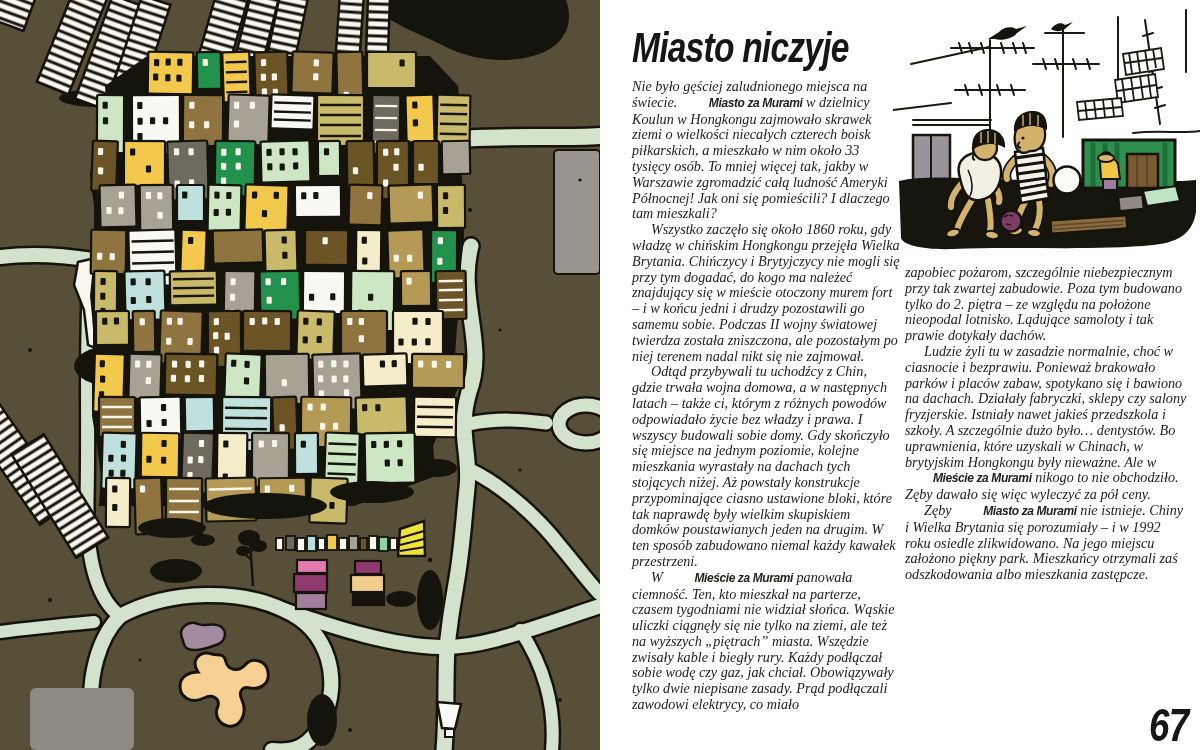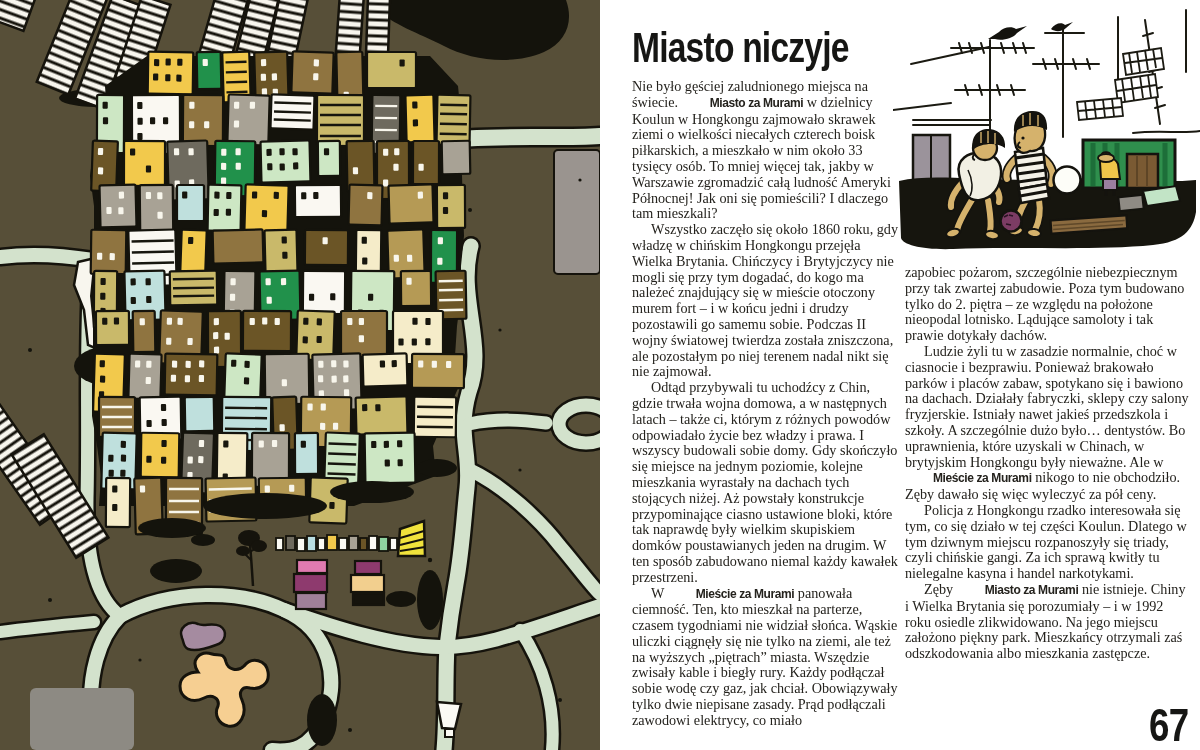--- a/index.html
+++ b/index.html
@@ -1,18 +1,18 @@
 <!DOCTYPE html>
 <html><head>
 <meta charset="utf-8">
 <style>
   html,body{margin:0;padding:0;}
   body{width:1200px;height:750px;background:#ffffff;overflow:hidden;
        font-family:"Liberation Serif", serif;}
-  .spread{display:flex;width:1200px;height:750px;}
+  .spread{display:flex;width:1200px;height:750px;font-style:italic;}
   .page-left{width:600px;height:750px;position:relative;}
   .page-left svg{display:block;width:600px;height:750px;}
   .page-right{width:600px;height:750px;position:relative;background:#fff;}
   .rooftop{position:absolute;left:293px;top:2px;width:307px;height:262px;}
   h1.title{position:absolute;left:32px;top:24px;margin:0;color:#161614;
      font-family:"Liberation Sans", sans-serif;font-weight:700;font-size:42px;
      letter-spacing:-1px;white-space:nowrap;transform:scaleX(0.80);transform-origin:0 0;}
   .col{position:absolute;font-size:14.2px;line-height:15.8px;color:#24221d;text-align:left;}
   .col1{left:32px;top:79px;width:268px;}
   .col2{left:305px;top:265px;width:284px;}
@@ -855,19 +855,18 @@
     <div class="col col1">
       <p><span>Nie było gęściej zaludnionego miejsca na świecie. </span><b class="mzm">Miasto za Murami</b><span> w dzielnicy Koulun w Hongkongu zajmowało skrawek ziemi o wielkości niecałych czterech boisk piłkarskich, a mieszkało w nim około 33 tysięcy osób. To mniej więcej tak, jakby w Warszawie zgromadzić całą ludność Ameryki Północnej! Jak oni się pomieścili? I dlaczego tam mieszkali?</span></p>
       <p class="ind">Wszystko zaczęło się około 1860 roku, gdy władzę w chińskim Hongkongu przejęła Wielka Brytania. Chińczycy i Brytyjczycy nie mogli się przy tym dogadać, do kogo ma należeć znajdujący się w mieście otoczony murem fort – i w końcu jedni i drudzy pozostawili go samemu sobie. Podczas II wojny światowej twierdza została zniszczona, ale pozostałym po niej terenem nadal nikt się nie zajmował.</p>
       <p class="ind">Odtąd przybywali tu uchodźcy z Chin, gdzie trwała wojna domowa, a w następnych latach – także ci, którym z różnych powodów odpowiadało życie bez władzy i prawa. I wszyscy budowali sobie domy. Gdy skończyło się miejsce na jednym poziomie, kolejne mieszkania wyrastały na dachach tych stojących niżej. Aż powstały konstrukcje przypominające ciasno ustawione bloki, które tak naprawdę były wielkim skupiskiem domków poustawianych jeden na drugim. W ten sposób zabudowano niemal każdy kawałek przestrzeni.</p>
       <p class="ind"><span>W </span><b class="mzm">Mieście za Murami</b><span> panowała ciemność. Ten, kto mieszkał na parterze, czasem tygodniami nie widział słońca. Wąskie uliczki ciągnęły się nie tylko na ziemi, ale też na wyższych „piętrach” miasta. Wszędzie zwisały kable i biegły rury. Każdy podłączał sobie wodę czy gaz, jak chciał. Obowiązywały tylko dwie niepisane zasady. Prąd podłączali zawodowi elektrycy, co miało</span></p>
     </div>
 
     <div class="col col2">
       <p>zapobiec pożarom, szczególnie niebezpiecznym przy tak zwartej zabudowie. Poza tym budowano tylko do 2. piętra – ze względu na położone nieopodal lotnisko. Lądujące samoloty i tak prawie dotykały dachów.</p>
       <p class="ind"><span>Ludzie żyli tu w zasadzie normalnie, choć w ciasnocie i bezprawiu. Ponieważ brakowało parków i placów zabaw, spotykano się i bawiono na dachach. Działały fabryczki, sklepy czy salony fryzjerskie. Istniały nawet jakieś przedszkola i szkoły. A szczególnie dużo było… dentystów. Bo uprawnienia, które uzyskali w Chinach, w brytyjskim Hongkongu były nieważne. Ale w </span><b class="mzm">Mieście za Murami</b><span> nikogo to nie obchodziło. Zęby dawało się więc wyleczyć za pół ceny.</span></p>
-      <p class="ind">Policja z Hongkongu rzadko interesowała się tym, co się działo w tej części Koulun. Dlatego w tym dziwnym miejscu rozpanoszyły się triady, czyli chińskie gangi. Za ich sprawą kwitły tu nielegalne kasyna i handel narkotykami.</p>
       <p class="ind"><span>Zęby </span><b class="mzm">Miasto za Murami</b><span> nie istnieje. Chiny i Wielka Brytania się porozumiały – i w 1992 roku osiedle zlikwidowano. Na jego miejscu założono piękny park. Mieszkańcy otrzymali zaś odszkodowania albo mieszkania zastępcze.</span></p>
     </div>
 
     <div class="pageno">67</div>
   </div>
 </div>
 
 </body></html>

